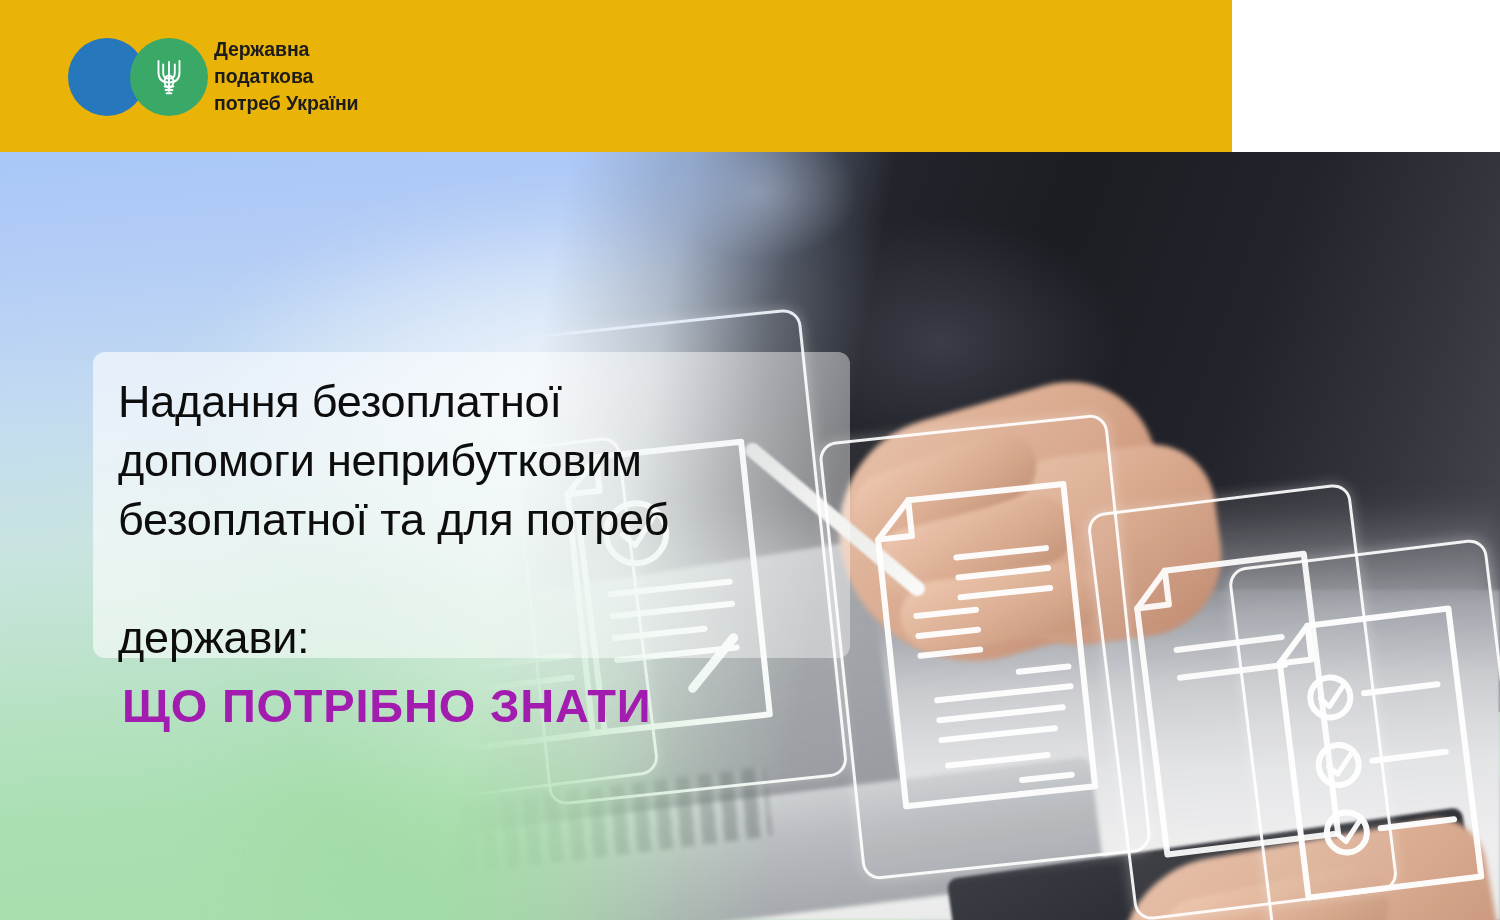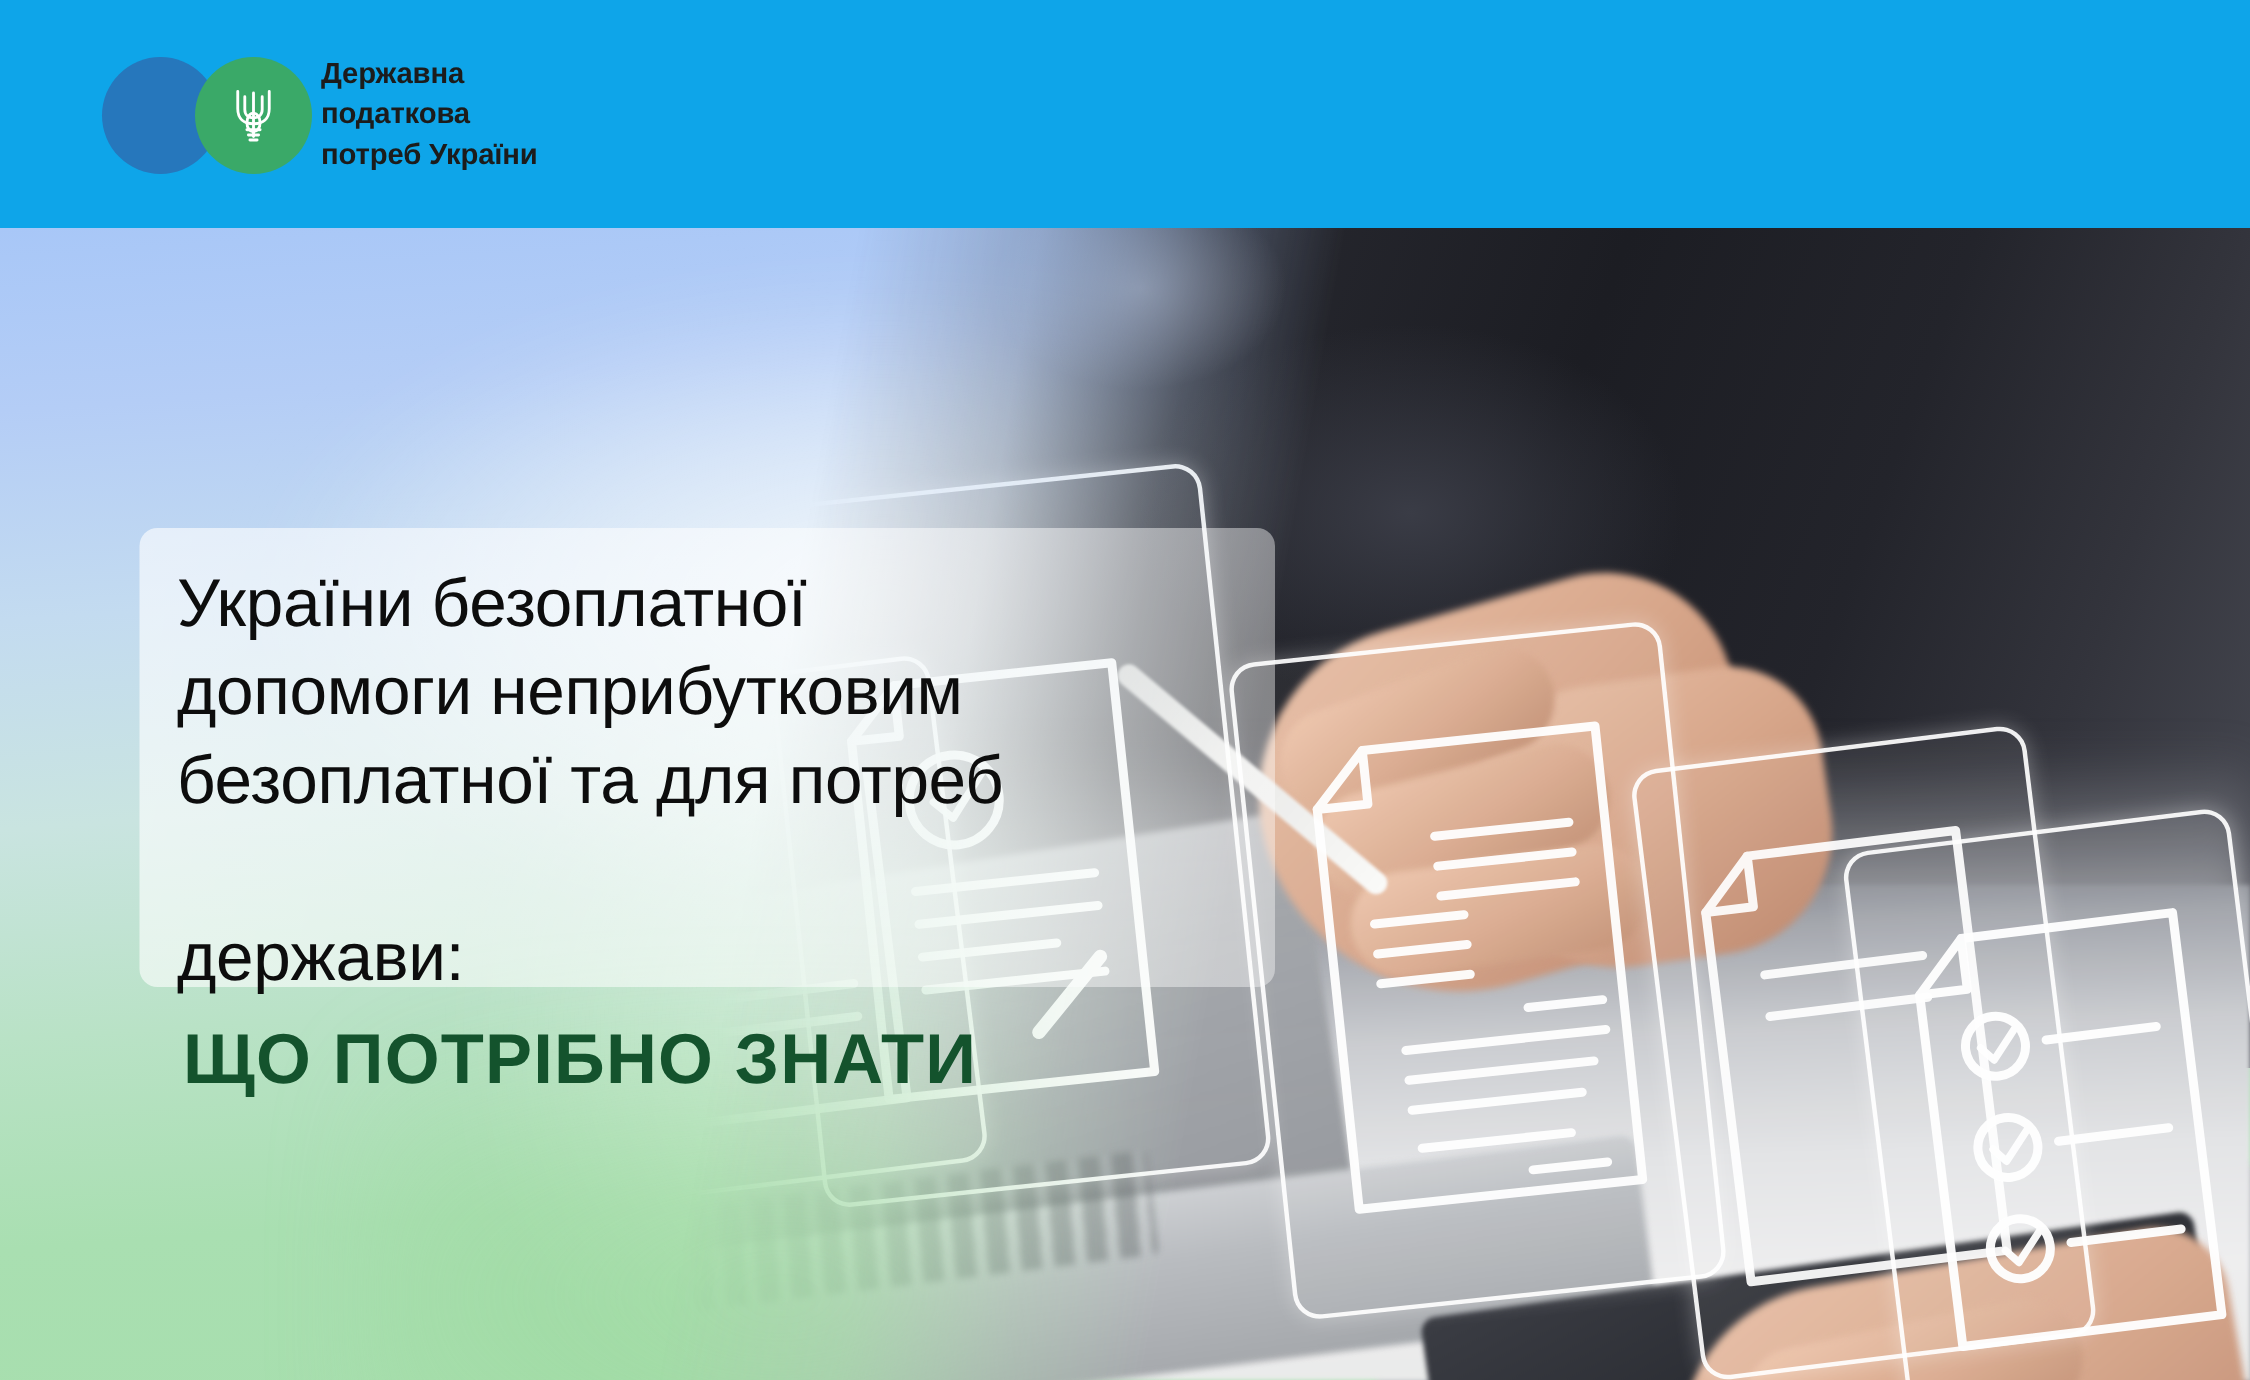--- a/index.html
+++ b/index.html
@@ -9,22 +9,22 @@
     width:1500px; height:920px;
     font-family:"Liberation Sans","DejaVu Sans",sans-serif;
     overflow:hidden; position:relative;
   }
 
   
   .page{ position:relative; width:1500px; height:920px; overflow:hidden; background:#fff; }
 
   
   .header{
-    position:absolute; left:0; top:0; width:1500px; height:152px;
-    background:#0ea5e9; z-index:40;
+    position:absolute; left:0; top:0; width:1232px; height:152px;
+    background:#eab308; z-index:40;
   }
   .logo{
     position:absolute; left:68px; top:36px;
     display:flex; align-items:center; gap:0;
   }
   .logo-marks{ position:relative; width:140px; height:78px; flex:0 0 auto; }
   .logo-circle{
     position:absolute; top:0; width:78px; height:78px; border-radius:50%;
   }
   .logo-circle.blue{ left:0; }
@@ -166,21 +166,21 @@
     background:linear-gradient(100deg, rgba(255,255,255,.62) 0%, rgba(255,255,255,.52) 62%, rgba(255,255,255,.40) 100%);
     border-radius:12px; z-index:30;
   }
   .headline{
     position:absolute; left:118px; top:372px; width:760px; z-index:31;
     font-size:45px; line-height:59px; font-weight:normal; color:#0d0d0d;
     letter-spacing:-0.2px;
   }
   .subhead{
     position:absolute; left:122px; top:676px; z-index:31;
-    font-size:47px; line-height:60px; font-weight:bold; color:#14532d;
+    font-size:47px; line-height:60px; font-weight:bold; color:#a21caf;
     letter-spacing:0.8px;
   }
 </style>
 </head>
 <body>
 
 <div class="page">
 
   <div class="bg">
     <div class="bg-haze"></div>
@@ -281,21 +281,21 @@
         <path d="M16 86 L26 96 L44 74" stroke-width="5"></path>
         <line x1="-6" y1="148" x2="124" y2="148"></line>
         <line x1="-6" y1="170" x2="124" y2="170"></line>
       </g>
     </svg>
   </div>
 
   <div class="text-panel"></div>
 
   <h1 class="headline">
-    <span>України безоплатної</span><br>
+    <span>Надання безоплатної</span><br>
     <span>допомоги неприбутковим</span><br>
     <span>безоплатної та для потреб</span><br>
     <br>
     <span>держави:</span>
   </h1>
 
   <div class="subhead">ЩО ПОТРІБНО ЗНАТИ</div>
 
   <header class="header">
     <div class="logo">

